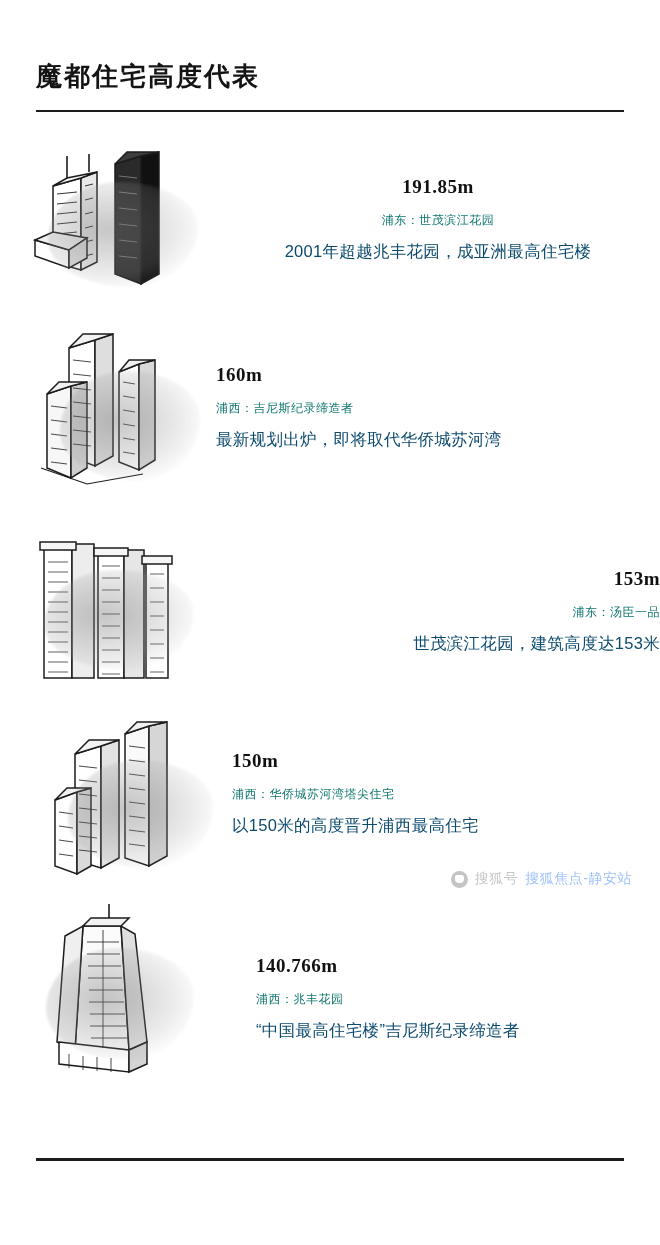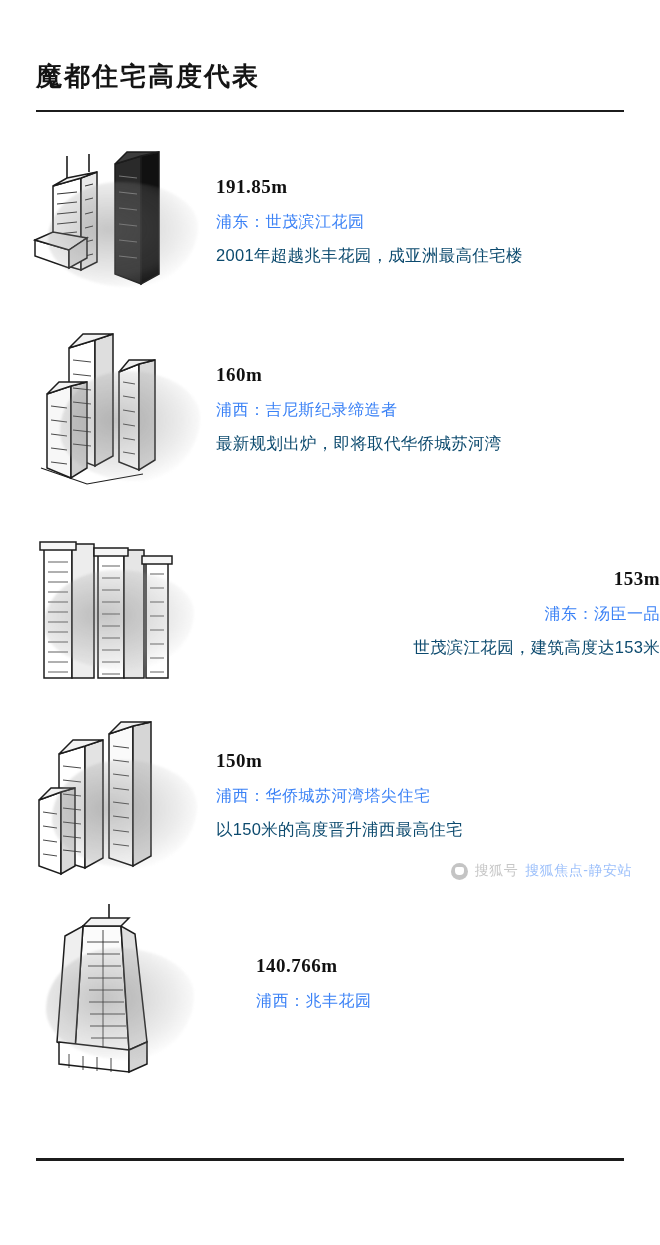--- a/index.html
+++ b/index.html
@@ -59,57 +59,57 @@
   }
   .height {
     font-family: "Liberation Serif", serif;
     font-size: 19px;
     font-weight: bold;
     letter-spacing: 0.5px;
     color: #111;
     margin-bottom: 14px;
   }
   .loc {
-    font-size: 16px;
-    color: #3b82f6;
+    font-size: 12px;
+    color: #0f766e;
     margin-bottom: 12px;
     letter-spacing: 0.5px;
   }
   .desc {
     font-size: 16.5px;
     color: #0c4a6e;
     letter-spacing: 0.3px;
   }
 
   
-  .e0 { height: 182px; }
+  .e0 { height: 182px; text-align: center; }
   .e1 { height: 192px; }
   .e2 { height: 200px; }
-  .e3 { height: 192px; }
+  .e3 { height: 192px; padding-left: 16px; }
   .e4 { height: 195px; gap: 40px; }
 
   .e0 .info { padding-top: 42px; }
   .e1 .info { padding-top: 48px; }
   .e2 .info { padding-top: 60px; text-align: right; }
   .e3 .info { padding-top: 42px; }
   .e4 .info { padding-top: 55px; }
 
   
   .bottom-rule {
     position: absolute;
     left: 36px;
     top: 1158px;
     width: 588px;
     border: 0;
     border-top: 3px solid #1c1c1c;
   }
   .watermark {
     position: absolute;
     right: 28px;
-    bottom: 14px;
+    bottom: 6px;
     display: flex;
     align-items: center;
     gap: 7px;
     opacity: 0.5;
   }
   .wm-logo {
     width: 17px; height: 17px;
     border-radius: 50%;
     background: #8a8a8a;
     position: relative;
@@ -378,20 +378,21 @@
               <line x1="76" y1="157" x2="76" y2="171"></line>
               <line x1="90" y1="158" x2="90" y2="172"></line>
             </g>
             <line x1="88" y1="18" x2="88" y2="4" stroke-width="1.6"></line>
           </g>
         </svg>
       </div>
       <div class="info">
         <div class="height">140.766m</div>
         <div class="loc">浦西：兆丰花园</div>
+        <div class="desc">“中国最高住宅楼”吉尼斯纪录缔造者</div>
       </div>
     </div>
 
   </div>
 
   <hr class="bottom-rule">
 
   <div class="watermark">
     <span class="wm-logo"></span>
     <span class="wm-text">搜狐号</span>

